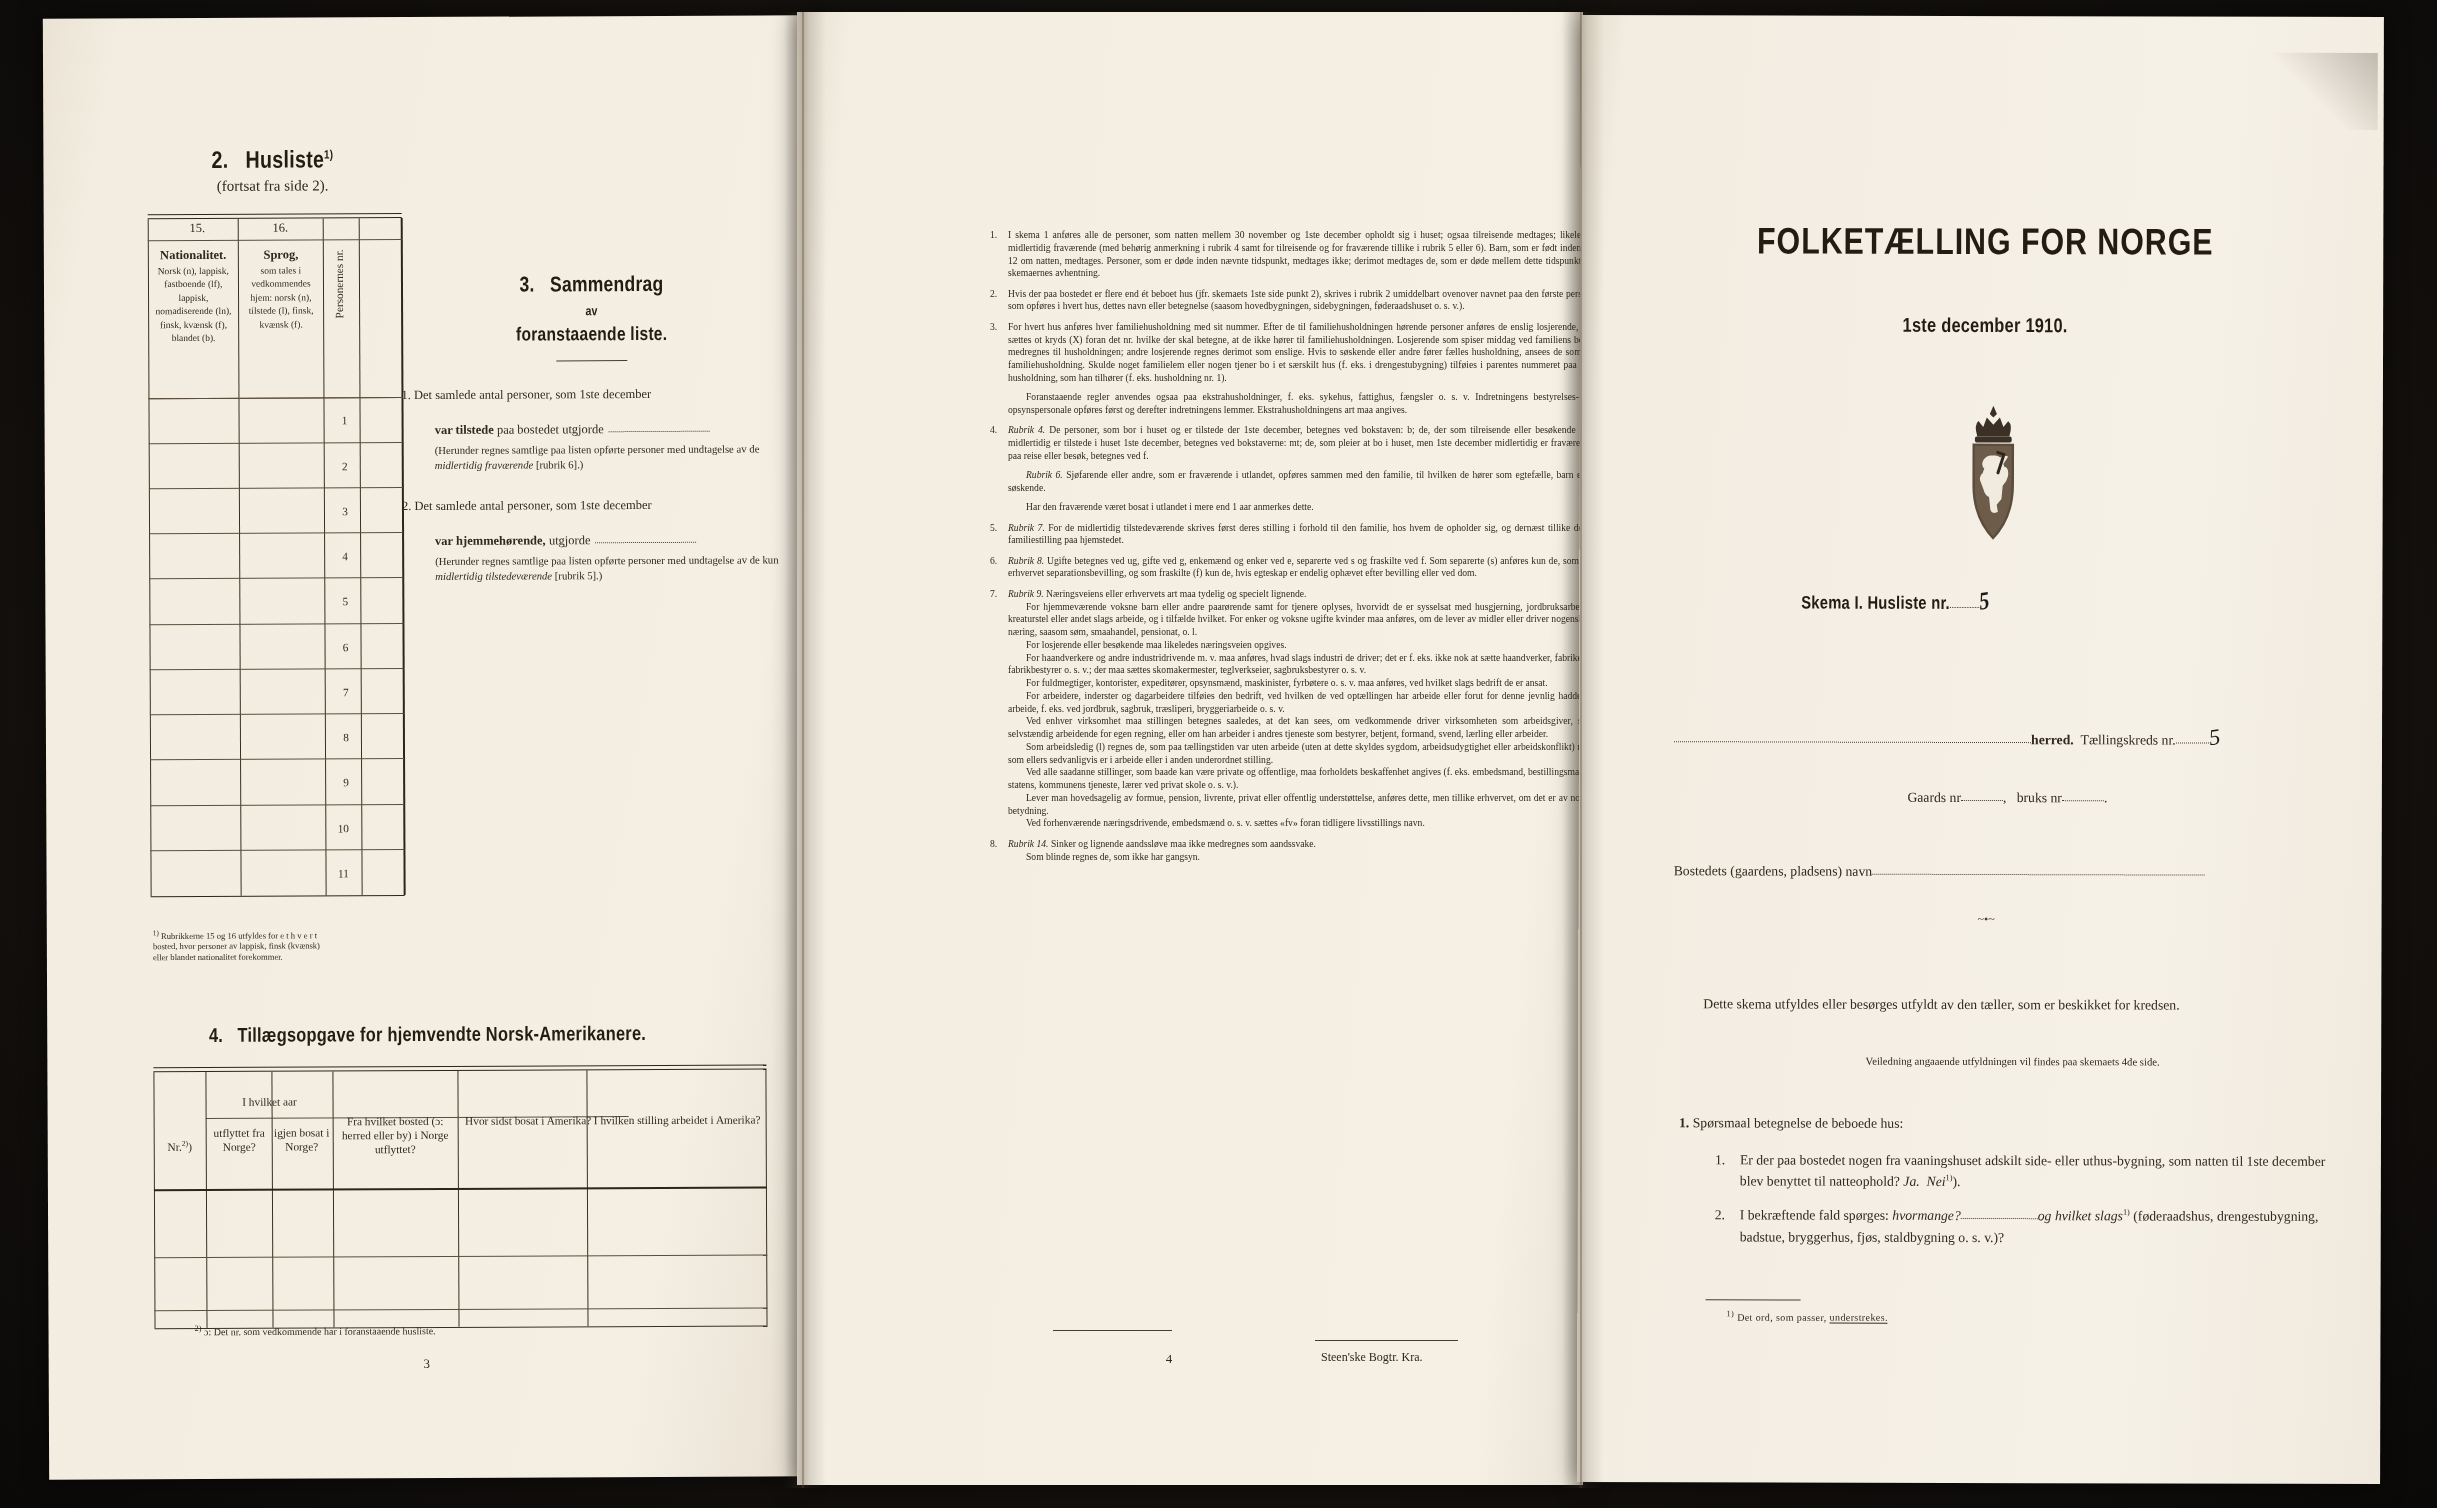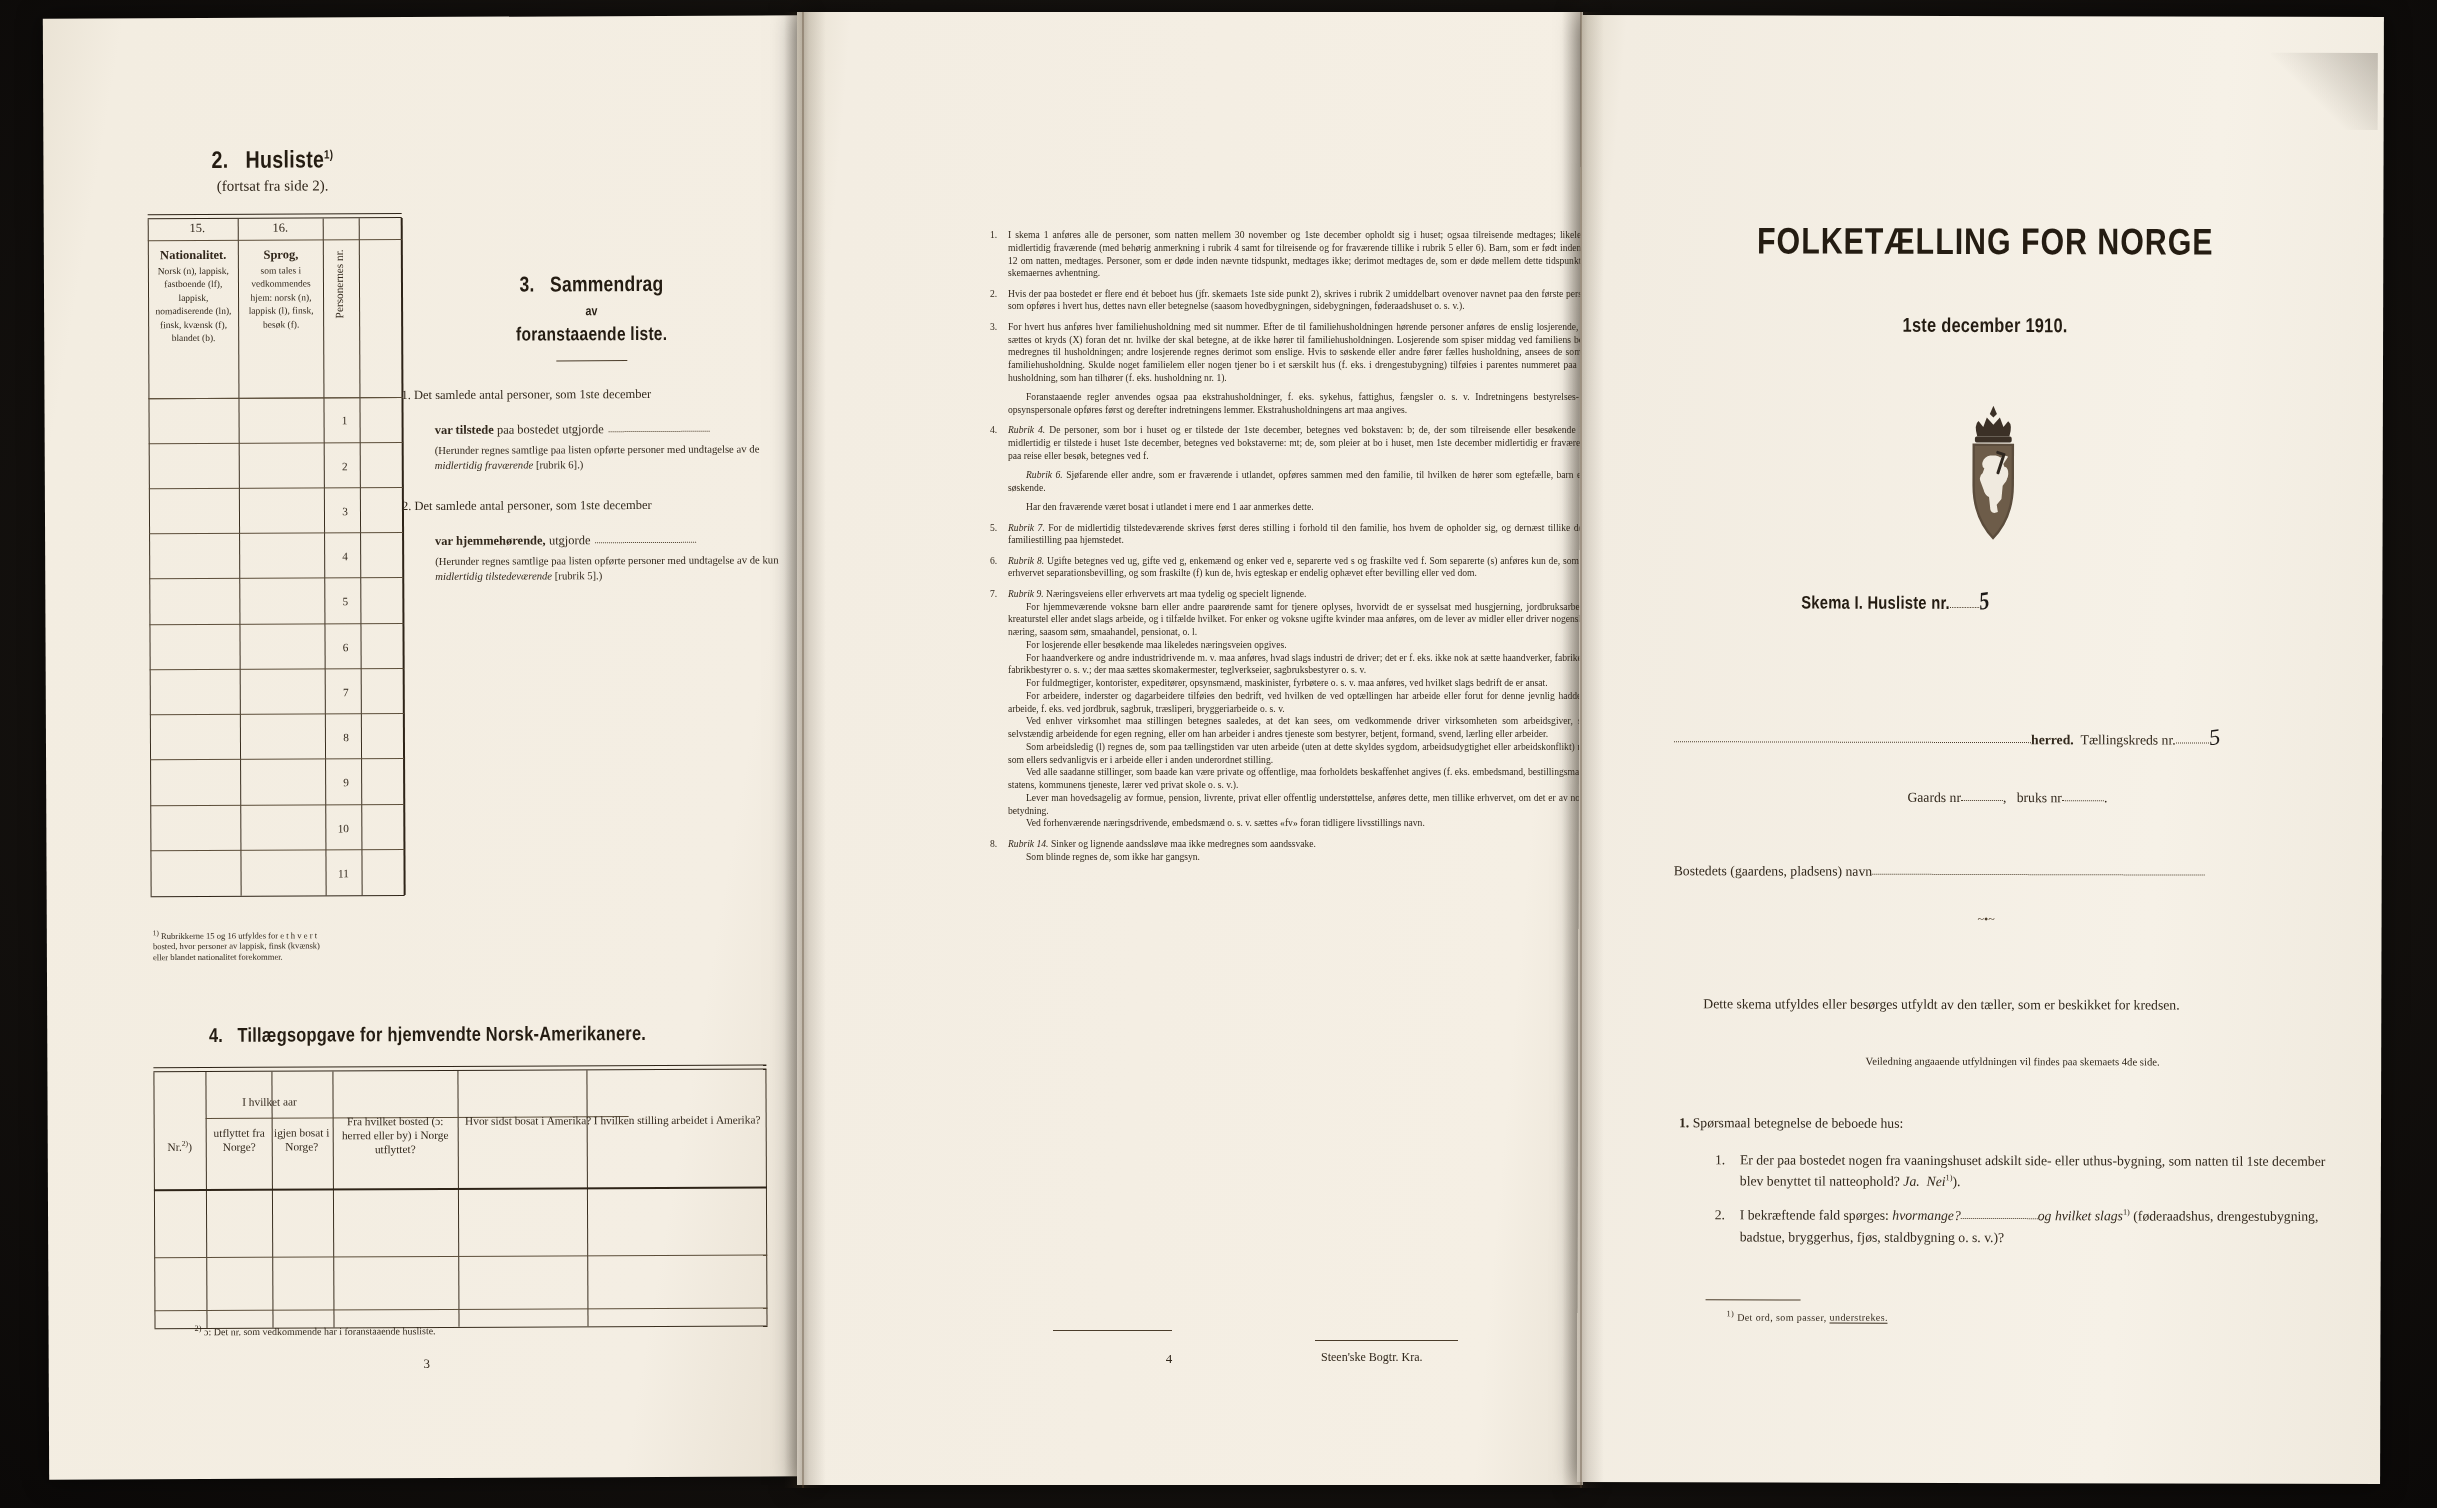--- a/index.html
+++ b/index.html
@@ -181,21 +181,21 @@
           <div class="hline" style="top:21.4px;"></div>
           <div class="colnum ser" style="left:0;width:99px;">15.</div>
           <div class="colnum ser" style="left:90px;width:85px;">16.</div>
 
           <div class="colhead ser" style="left:2.4px;top:28.6px;width:86px;">
             <span class="big">Nationalitet.</span>
             <span class="sm">Norsk (n), lappisk, fastboende (lf), lappisk, nomadiserende (ln), finsk, kvænsk (f), blandet (b).</span>
           </div>
           <div class="colhead ser" style="left:93px;top:28.6px;width:80px;">
             <span class="big">Sprog,</span>
-            <span class="sm">som tales i vedkommendes hjem: norsk (n), lappisk (l), finsk, besøk (f).</span>
+            <span class="sm">som tales i vedkommendes hjem: norsk (n), tilstede (l), finsk, kvænsk (f).</span>
           </div>
           <div class="vtext ser" style="left:185px;top:31px;">Personernes nr.</div>
 
           <div class="hline" style="top:179px;"></div>
 
           <div class="hline" style="top:179px;"></div>
           <div class="hline" style="top:224px;"></div>
           <div class="hline" style="top:269px;"></div>
           <div class="hline" style="top:314px;"></div>
           <div class="hline" style="top:359px;"></div>

